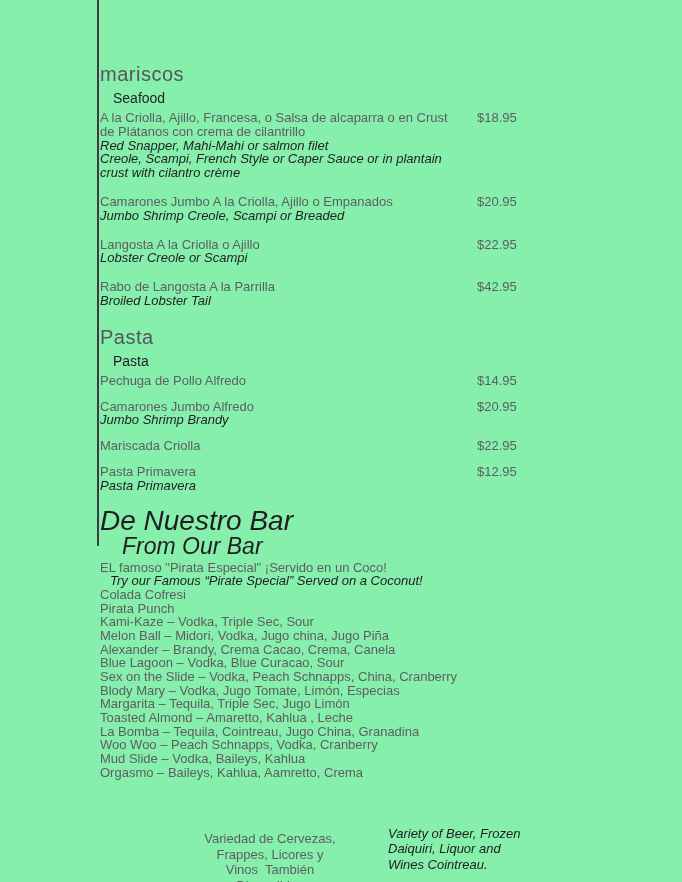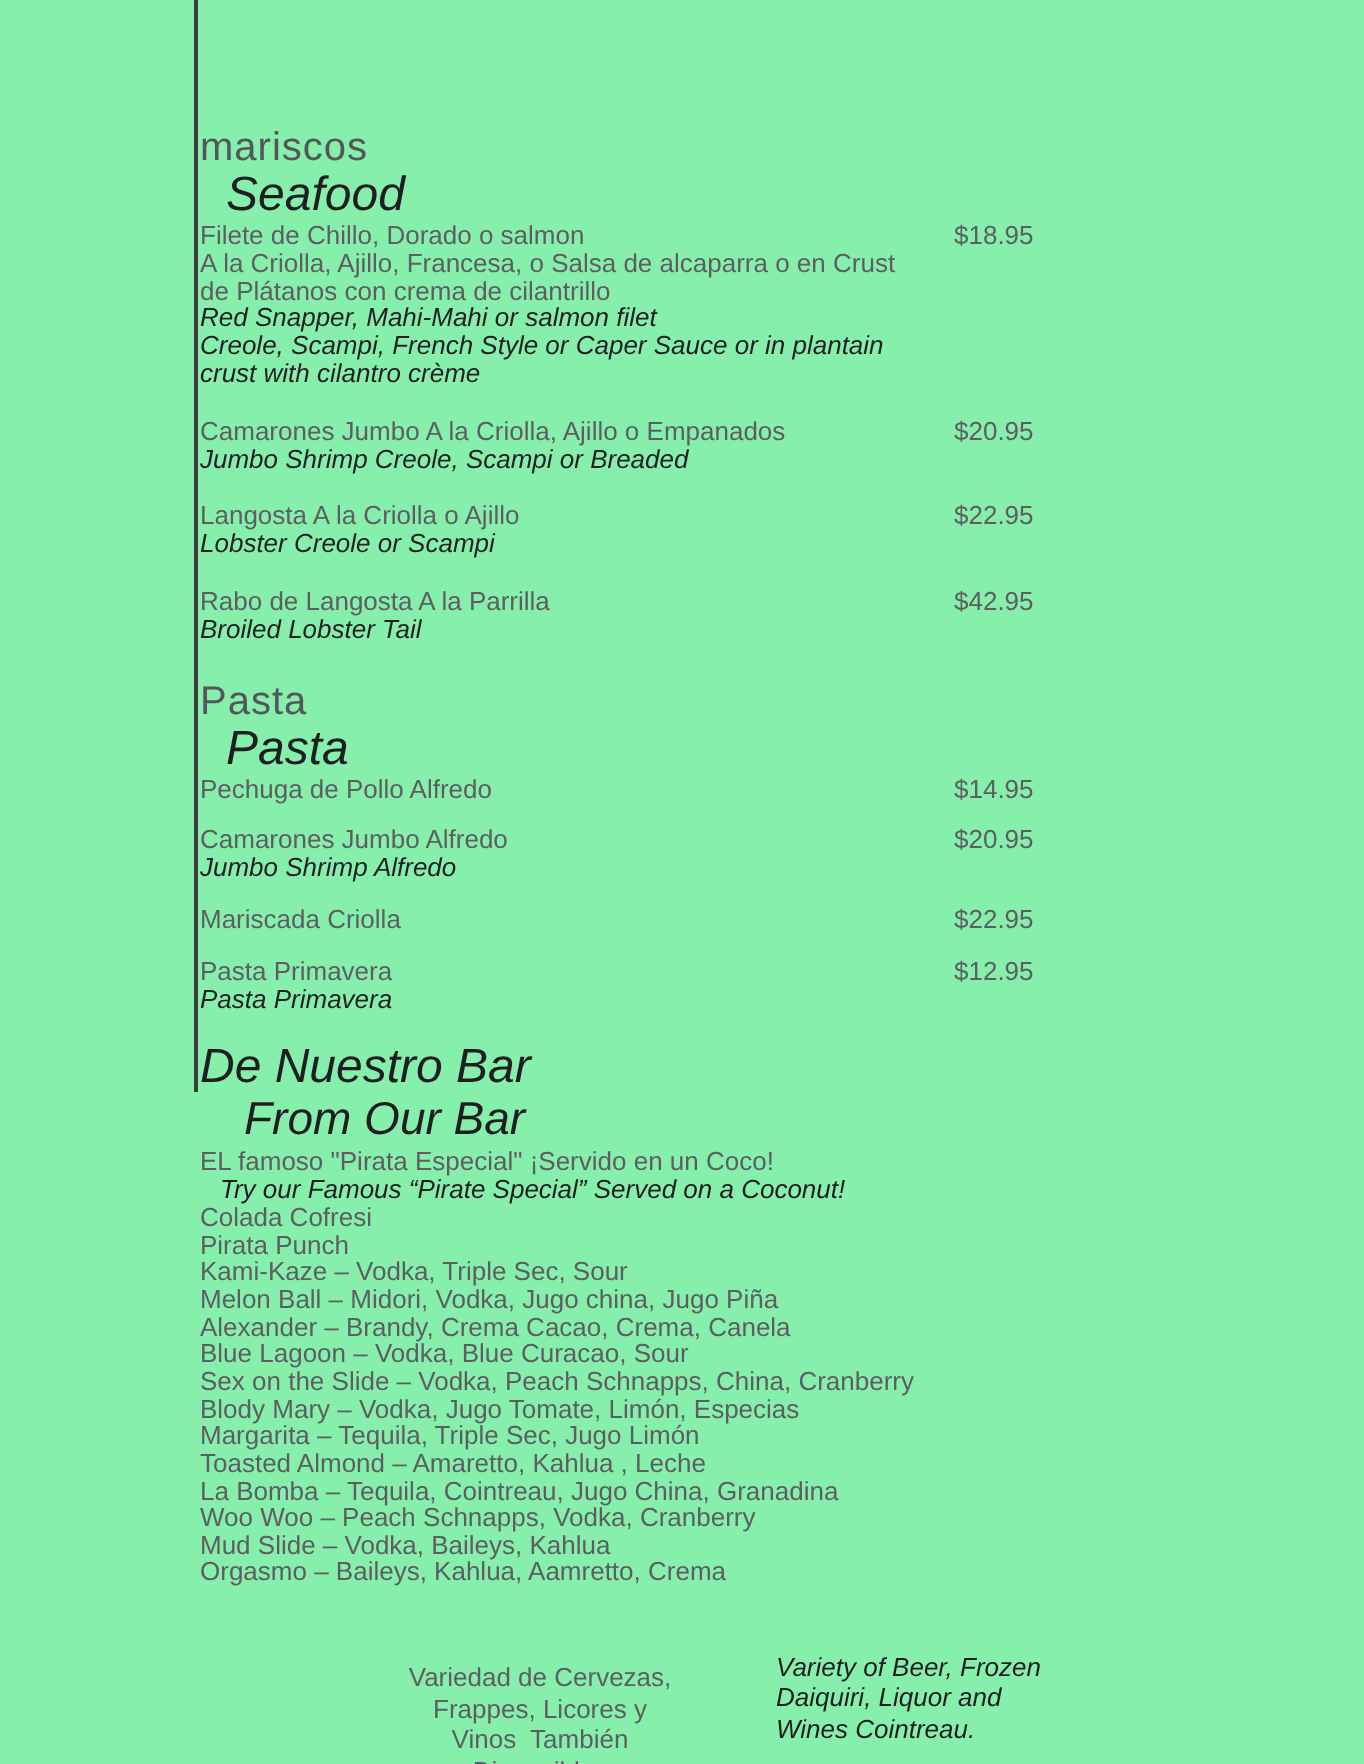--- a/index.html
+++ b/index.html
@@ -8,35 +8,35 @@
     background:#86efac; overflow:hidden;
     font-family:"Liberation Sans", sans-serif;
   }
   .vrule {
     position:absolute; left:97px; top:0; width:2px; height:546px;
     background:#3c3c3e;
   }
   .content { position:absolute; left:100px; top:64px; width:445px; }
 
   .h-es { margin:0; font-size:20px; line-height:20px; font-weight:400; color:#55565b; letter-spacing:.5px; }
-  .h-en { margin:3px 0 0 13px; font-size:24px; line-height:22px; font-weight:400; font-style:italic; color:#1f1f22; }
+  .h-en { margin:3px 0 0 13px; font-size:14px; line-height:22px; font-weight:400; color:#1f1f22; }
 
   .items { margin-top:2px; }
   .item { position:relative; }
   .item + .item { margin-top:15px; }
   .section-pasta .item + .item { margin-top:12px; }
   .section-pasta { margin-top:19px; }
 
   .es-line { font-size:13px; line-height:13.8px; color:#5d5e62; }
   .en-line { font-size:13px; line-height:13.8px; font-style:italic; color:#222226; }
   .en-line.indent { }
   .price { position:absolute; left:377px; top:0; font-size:13px; line-height:14px; color:#5d5e62; }
 
   .bar { margin-top:15px; }
-  .bar-h-es { font-size:24px; line-height:26px; font-style:italic; color:#1f1f22; }
+  .bar-h-es { font-size:28px; line-height:26px; font-style:italic; color:#1f1f22; }
   .bar-h-en { font-size:23px; line-height:25px; font-style:italic; color:#1f1f22; margin-left:22px; }
   .bar-intro-es { margin-top:2px; font-size:13px; line-height:13.8px; color:#5d5e62; }
   .bar-intro-en { font-size:13px; line-height:13.8px; font-style:italic; color:#1e1e20; padding-left:10px; }
   .drink { font-size:13px; line-height:13.65px; color:#5d5e62; }
 
   .footer-es {
     position:absolute; left:158px; top:831px; width:224px;
     text-align:center; font-size:13px; line-height:15.5px; color:#5d5e62;
   }
   .footer-es .f-line { white-space:pre; }
@@ -54,21 +54,20 @@
 
   <div class="content">
     <div id="sections">
   <section class="menu-section section-seafood">
     <h2 class="h-es">mariscos</h2>
     <h3 class="h-en">Seafood</h3>
     <div class="items">
   <div class="item">
     <div class="item-text">
       <div class="es-lines">
-                  <div class="es-line">Filete de Chillo, Dorado o salmon</div>
                   <div class="es-line">A la Criolla, Ajillo, Francesa, o Salsa de alcaparra o en Crust</div>
                   <div class="es-line">de Plátanos con crema de cilantrillo</div>
                 </div>
       <div class="en-lines">
                   <div class="en-line indent">Red Snapper, Mahi-Mahi or salmon filet</div>
                   <div class="en-line indent">Creole, Scampi, French Style or Caper Sauce or in plantain</div>
                   <div class="en-line">crust with cilantro crème</div>
                 </div>
     </div>
     <div class="price">$18.95</div>
@@ -124,21 +123,21 @@
     </div>
     <div class="price">$14.95</div>
   </div>
 
   <div class="item">
     <div class="item-text">
       <div class="es-lines">
                   <div class="es-line">Camarones Jumbo Alfredo</div>
                 </div>
       <div class="en-lines">
-                  <div class="en-line indent">Jumbo Shrimp Alfredo</div>
+                  <div class="en-line indent">Jumbo Shrimp Brandy</div>
                 </div>
     </div>
     <div class="price">$20.95</div>
   </div>
 
   <div class="item">
     <div class="item-text">
       <div class="es-lines">
                   <div class="es-line">Mariscada Criolla</div>
                 </div>

